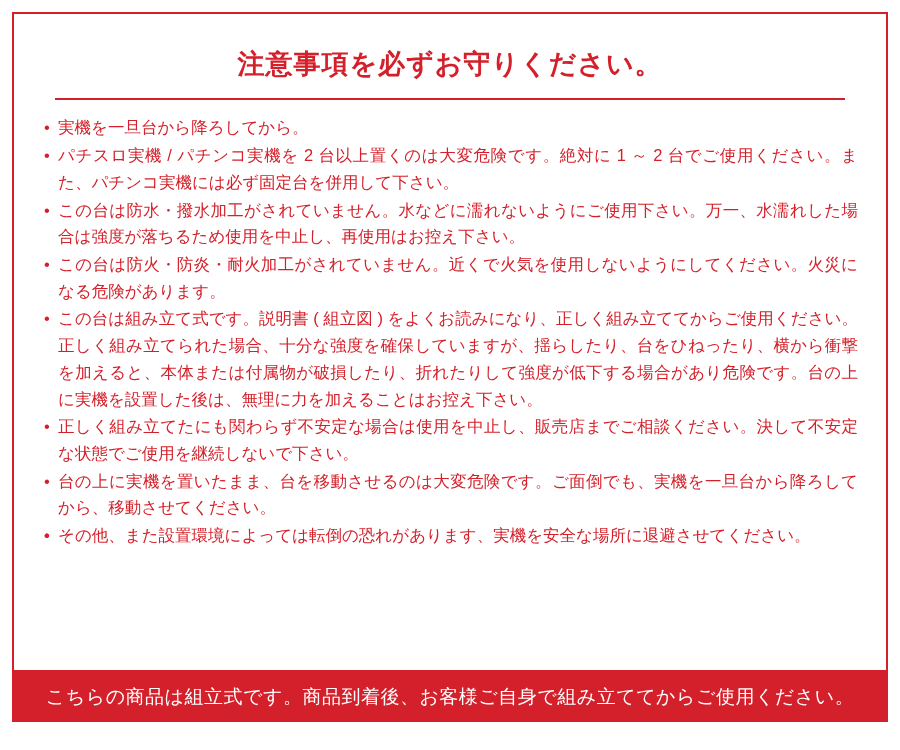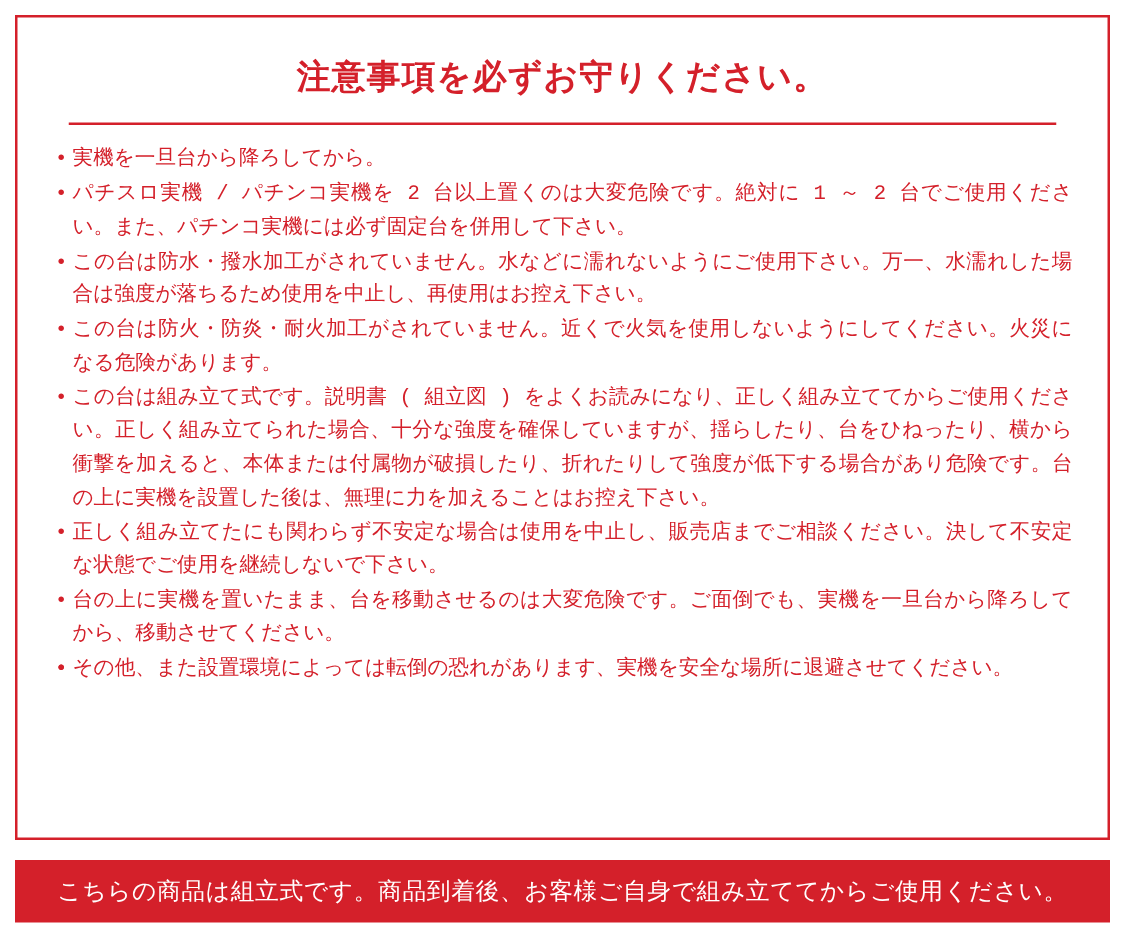--- a/index.html
+++ b/index.html
@@ -11,21 +11,20 @@
     height: 750px;
     background: #ffffff;
     font-family: "Liberation Sans", sans-serif;
     overflow: hidden;
   }
   .page {
     position: relative;
     width: 900px;
     height: 750px;
     box-sizing: border-box;
-    font-family: Liberation Mono, monospace;
   }
   .notice-box {
     position: absolute;
     left: 12px;
     top: 12px;
     width: 876px;
     height: 660px;
     box-sizing: border-box;
     border: 2px solid #d4202a;
     background: #ffffff;
@@ -64,21 +63,21 @@
     position: absolute;
     left: 0;
     top: 0;
     font-size: 16.5px;
     line-height: 1.62;
     color: #d4202a;
   }
   .footer-bar {
     position: absolute;
     left: 12px;
-    top: 688px;
+    top: 672px;
     width: 876px;
     height: 50px;
     background: #d4202a;
     display: flex;
     align-items: center;
     justify-content: center;
   }
   .footer-text {
     color: #ffffff;
     font-size: 19px;

